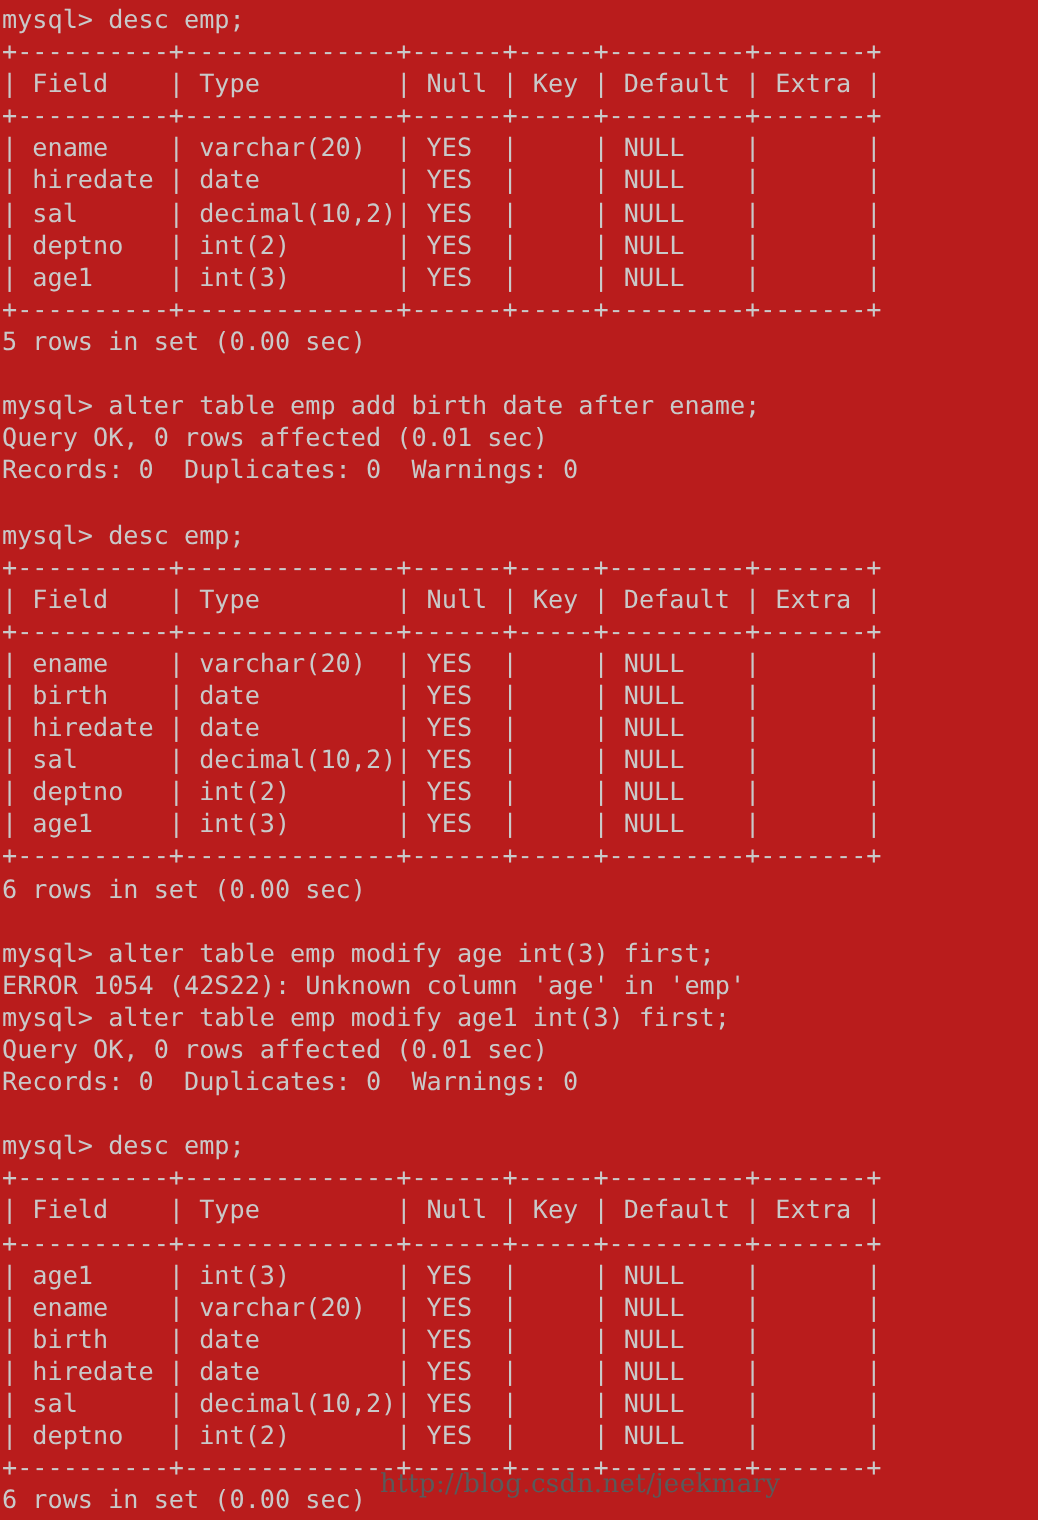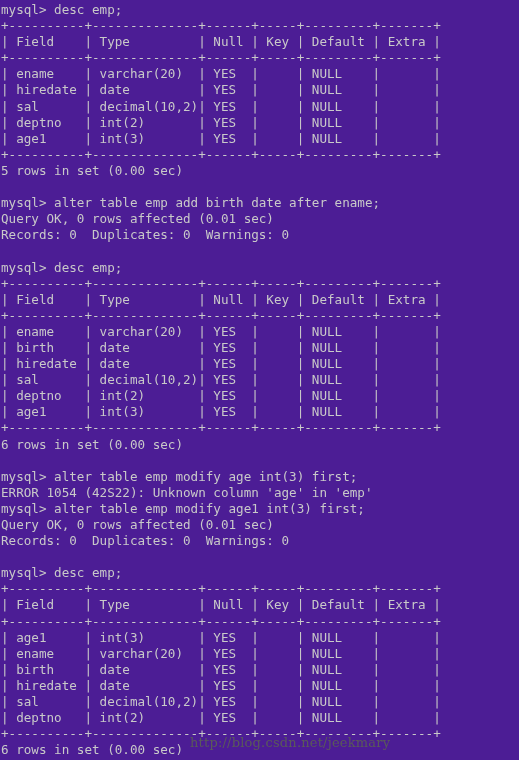--- a/index.html
+++ b/index.html
@@ -13,21 +13,21 @@
     overflow: hidden;
     position: relative;
     font-family: "DejaVu Sans Mono", "Liberation Mono", monospace;
   }
   #terminal {
     position: absolute;
     top: 0;
     left: 0;
     width: 519px;
     height: 760px;
-    background: #4c1d95;
+    background: #b91c1c;
     color: #c9c9c9;
     font-family: "DejaVu Sans Mono", "Liberation Mono", monospace;
     font-size: 12.6px;
     line-height: 16.1px;
     letter-spacing: 0px;
     padding: 2px 0 0 1px;
     box-sizing: border-box;
     white-space: pre;
     -webkit-font-smoothing: none;
   }

